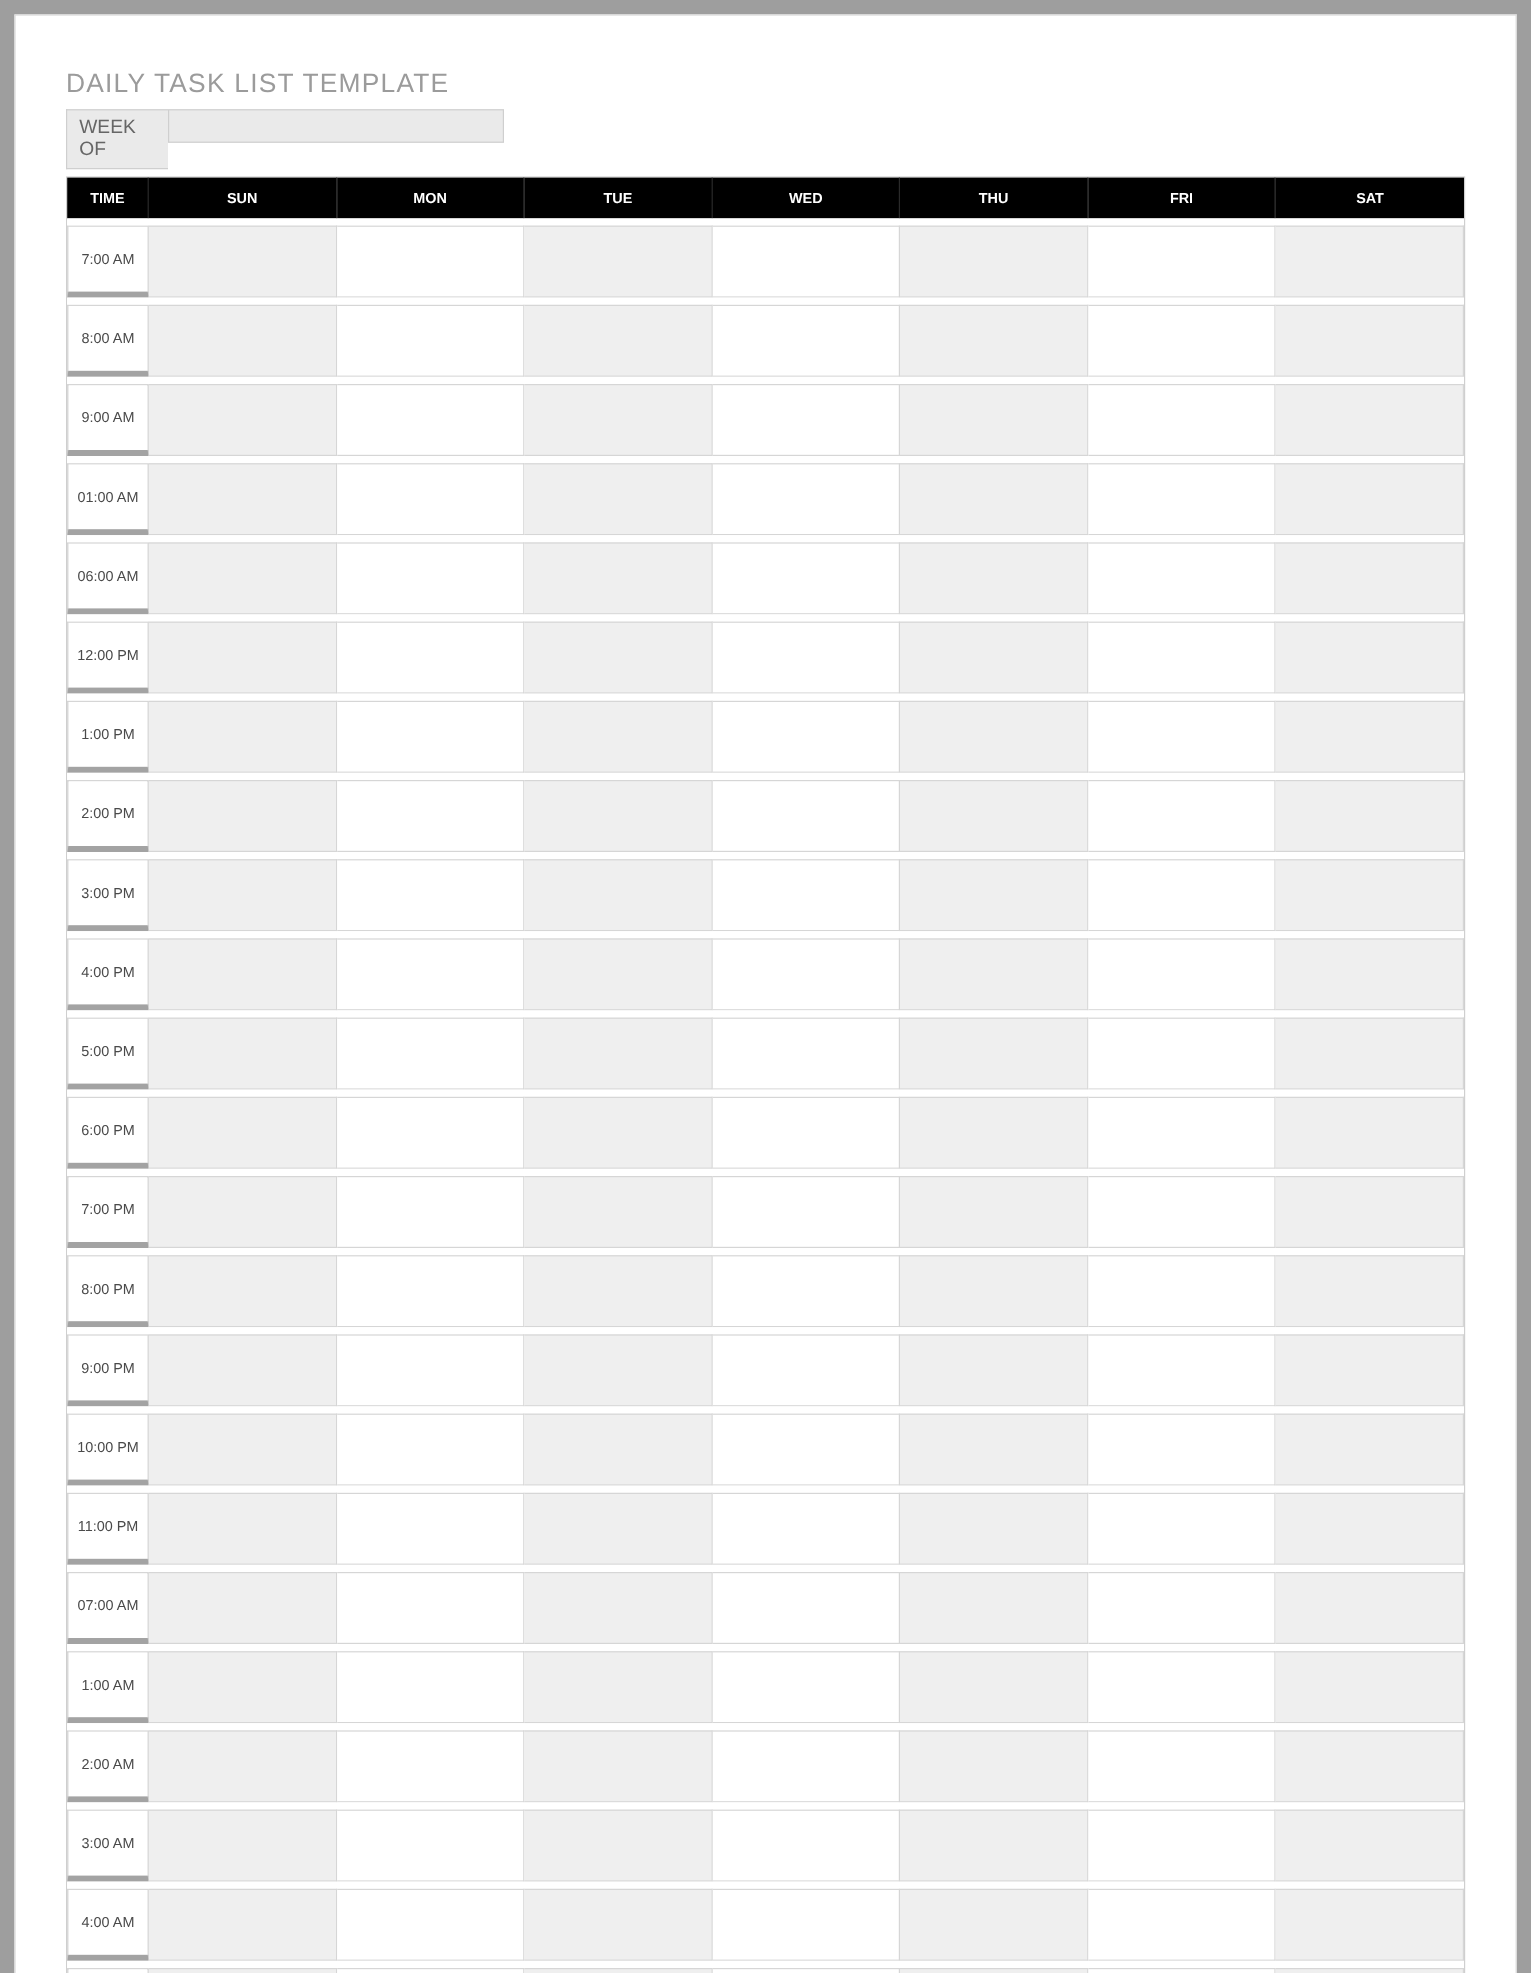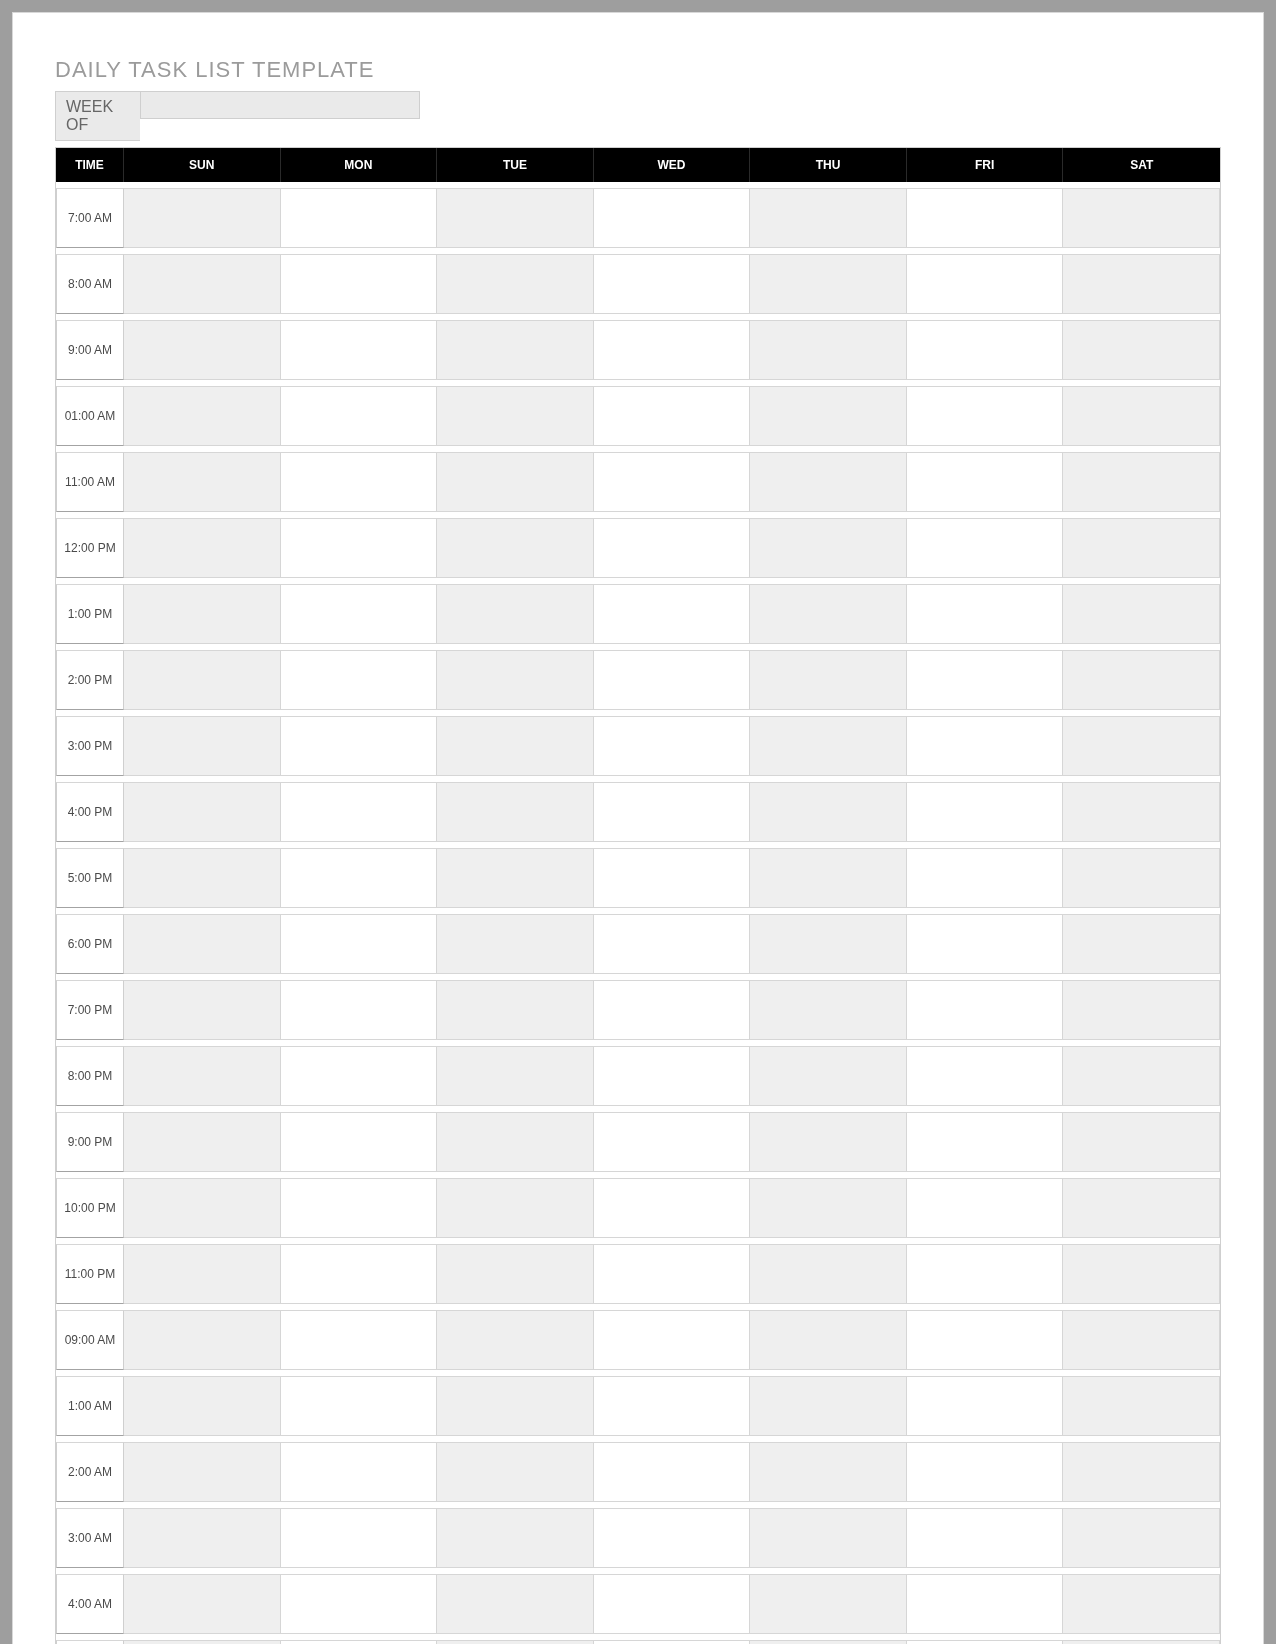--- a/index.html
+++ b/index.html
@@ -80,21 +80,21 @@
     border-top: none;
   }
   td.time-cell {
     background: #dde3ea;
     color: #4a4a4a;
     font-size: 12px;
     text-align: center;
     vertical-align: middle;
     border-right: 1px solid #cfcfcf;
     border-left: 1px solid #cfcfcf;
-    border-bottom: 1px solid #a3a3a3;
+    border-bottom: 5px solid #a3a3a3;
   }
   td.day-cell {
     border-right: 1px solid #d6d6d6;
     border-bottom: 1px solid #d6d6d6;
   }
   td.day-cell.shade {
     background: #efefef;
   }
   tr.gap td.time-gap {
     background: #ffffff;
@@ -175,21 +175,21 @@
           <td class="day-cell shade"></td>
           <td class="day-cell"></td>
           <td class="day-cell shade"></td>
           <td class="day-cell"></td>
           <td class="day-cell shade"></td>
         </tr>
         <tr class="gap">
           <td class="time-gap" colspan="8"></td>
         </tr>
         <tr>
-          <td class="time-cell">11:00 AM</td>
+          <td class="time-cell">06:00 AM</td>
           <td class="day-cell shade"></td>
           <td class="day-cell"></td>
           <td class="day-cell shade"></td>
           <td class="day-cell"></td>
           <td class="day-cell shade"></td>
           <td class="day-cell"></td>
           <td class="day-cell shade"></td>
         </tr>
         <tr class="gap">
           <td class="time-gap" colspan="8"></td>
@@ -344,21 +344,21 @@
           <td class="day-cell shade"></td>
           <td class="day-cell"></td>
           <td class="day-cell shade"></td>
           <td class="day-cell"></td>
           <td class="day-cell shade"></td>
         </tr>
         <tr class="gap">
           <td class="time-gap" colspan="8"></td>
         </tr>
         <tr>
-          <td class="time-cell">09:00 AM</td>
+          <td class="time-cell">07:00 AM</td>
           <td class="day-cell shade"></td>
           <td class="day-cell"></td>
           <td class="day-cell shade"></td>
           <td class="day-cell"></td>
           <td class="day-cell shade"></td>
           <td class="day-cell"></td>
           <td class="day-cell shade"></td>
         </tr>
         <tr class="gap">
           <td class="time-gap" colspan="8"></td>

